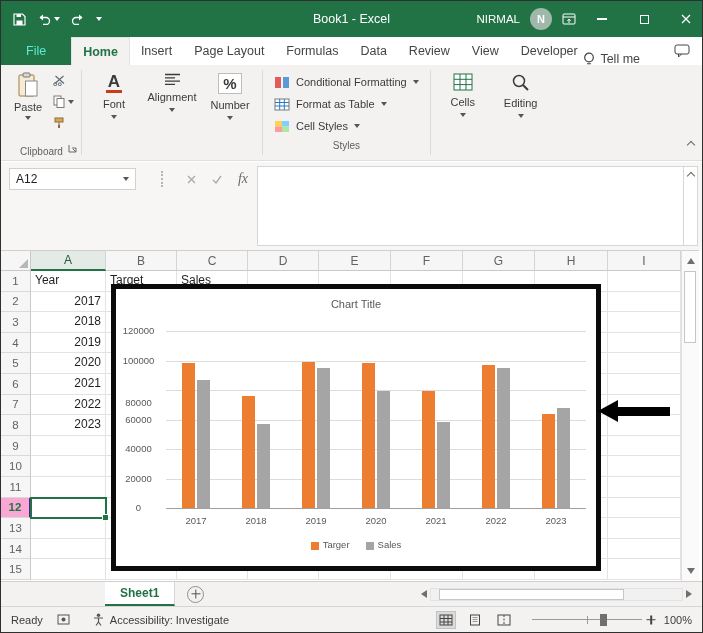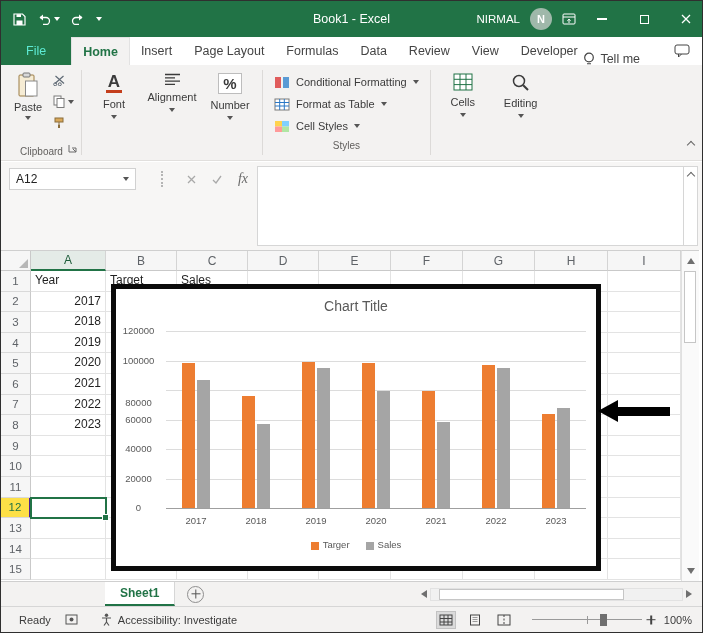--- a/index.html
+++ b/index.html
@@ -62,37 +62,37 @@
 
 .grid-wrap{position:absolute;top:249px;left:0;width:680px;height:331px;background:#fff}
 .col-headers{display:flex;height:21px;border-top:1px solid #cfcfcf}
 .corner{width:30px;background:#f6f6f6;border-right:1px solid #c9c9c9;border-bottom:1px solid #c9c9c9;position:relative}
 .corner::after{content:'';position:absolute;right:2px;bottom:2px;width:0;height:0;border-left:9px solid transparent;border-bottom:9px solid #b7b7b7}
 .colh{display:flex;align-items:center;justify-content:center;font-size:12px;color:#5f6368;background:#f6f6f6;border-right:1px solid #d4d4d4;border-bottom:1px solid #c9c9c9}
 .colh.hl{background:#e4ebe7;border-bottom:2px solid #217346;color:#1d5c39}
 .grid-body{position:relative;height:310px;overflow:hidden}
 .grow{display:flex;height:20.6px}
 .rowh{width:30px;display:flex;align-items:center;justify-content:center;font-size:11.5px;color:#5f6368;background:#f6f6f6;border-right:1px solid #c9c9c9;border-bottom:1px solid #d9d9d9}
-.rowh.hl{background:#fde047;border-right:2px solid #4c1d95;color:#217346;font-weight:400}
+.rowh.hl{background:#f9a8d4;border-right:2px solid #4c1d95;color:#217346;font-weight:700}
 .cell{font-size:12px;color:#1f1f1f;line-height:19.6px;padding:0 4px;border-right:1px solid #e3e3e3;border-bottom:1px solid #e3e3e3;overflow:hidden;white-space:nowrap}
 .cell.num{text-align:right}
 .active-cell{position:absolute;border:2px solid #217346;z-index:2}
 .active-cell::after{content:'';position:absolute;right:-4px;bottom:-4px;width:5px;height:5px;background:#217346;border:1px solid #fff}
 
 
 .vscroll{position:absolute;top:249px;left:680px;width:18px;height:331px;background:#fafafa;border-left:1px solid #e0e0e0;border-top:1px solid #cfcfcf}
 .varrow{position:absolute;left:0;right:0;height:16px;display:flex;align-items:center;justify-content:center}
 .varrow.up{top:2px}.varrow.down{bottom:2px}
 .tri-up{width:0;height:0;border-left:4px solid transparent;border-right:4px solid transparent;border-bottom:6px solid #6f6f6f}
 .tri-down{width:0;height:0;border-left:4px solid transparent;border-right:4px solid transparent;border-top:6px solid #6f6f6f}
 .vthumb{position:absolute;left:2px;right:3px;top:20px;height:72px;background:#fff;border:1px solid #c6c6c6}
 
 
 .chart{position:absolute;left:110px;top:283px;width:490px;height:287px;background:#fff;border:5px solid #0b0b0b;z-index:5}
-.chart-title{position:absolute;top:9px;left:0;right:0;text-align:center;font-size:14px;color:#595959}
+.chart-title{position:absolute;top:9px;left:0;right:0;text-align:center;font-size:11px;color:#595959}
 .chart-plot{position:absolute;left:50px;top:42px;width:420px;height:177px}
 .gridline{position:absolute;left:0;width:100%;height:1px;background:#dcdcdc}
 .gridline.axis{background:#9f9f9f}
 .ytick{position:absolute;left:-50px;width:45px;text-align:center;font-size:9.5px;color:#595959}
 .bar{position:absolute;bottom:0}
 .xtick{position:absolute;top:184px;text-align:center;font-size:9.5px;color:#595959}
 .chart-legend{position:absolute;left:0;right:0;top:250px;display:flex;justify-content:center;align-items:center;gap:16px}
 .lg-item{display:flex;align-items:flex-end;gap:4px;font-size:9.5px;color:#595959}
 .sw{width:8px;height:8px;display:inline-block}
 
@@ -110,21 +110,21 @@
 .add-sheet::after{width:1.4px;height:9px;transform:translate(-50%,-50%)}
 .hscroll{position:absolute;left:420px;right:10px;top:4px;height:16px;display:flex;align-items:center;gap:3px}
 .harrow{width:0;height:0}
 .harrow.left{border-top:4px solid transparent;border-bottom:4px solid transparent;border-right:6px solid #6f6f6f}
 .harrow.right{border-top:4px solid transparent;border-bottom:4px solid transparent;border-left:6px solid #6f6f6f}
 .htrack{flex:1;height:13px;background:#f1f1f1;border:1px solid #e2e2e2;position:relative}
 .hthumb{position:absolute;left:8px;top:0;bottom:0;width:185px;background:#fff;border:1px solid #c6c6c6}
 
 
 .status-bar{position:absolute;top:605px;left:0;right:0;bottom:0;background:#f3f2f1;border-top:1px solid #d6d6d6;display:flex;align-items:center;font-size:11px;color:#3b3b3b}
-.st-ready{padding-left:18px}
+.st-ready{padding-left:10px}
 .st-icon{display:flex;align-items:center}
 .st-macro{margin-left:14px}
 .st-acc{display:flex;align-items:center;gap:5px;margin-left:22px}
 .st-right{margin-left:auto;display:flex;align-items:center;gap:9px;padding-right:10px}
 .view-btn{width:20px;height:18px;display:flex;align-items:center;justify-content:center}
 .view-btn.sel{background:#dbdbdb;border:1px solid #c2c2c2}
 .zoom-minus{width:9px;height:1.6px;background:#444}
 .zoom-plus{width:9px;height:9px;position:relative}
 .zoom-plus::before,.zoom-plus::after{content:'';position:absolute;background:#444;left:50%;top:50%}
 .zoom-plus::before{width:9px;height:1.6px;transform:translate(-50%,-50%)}

